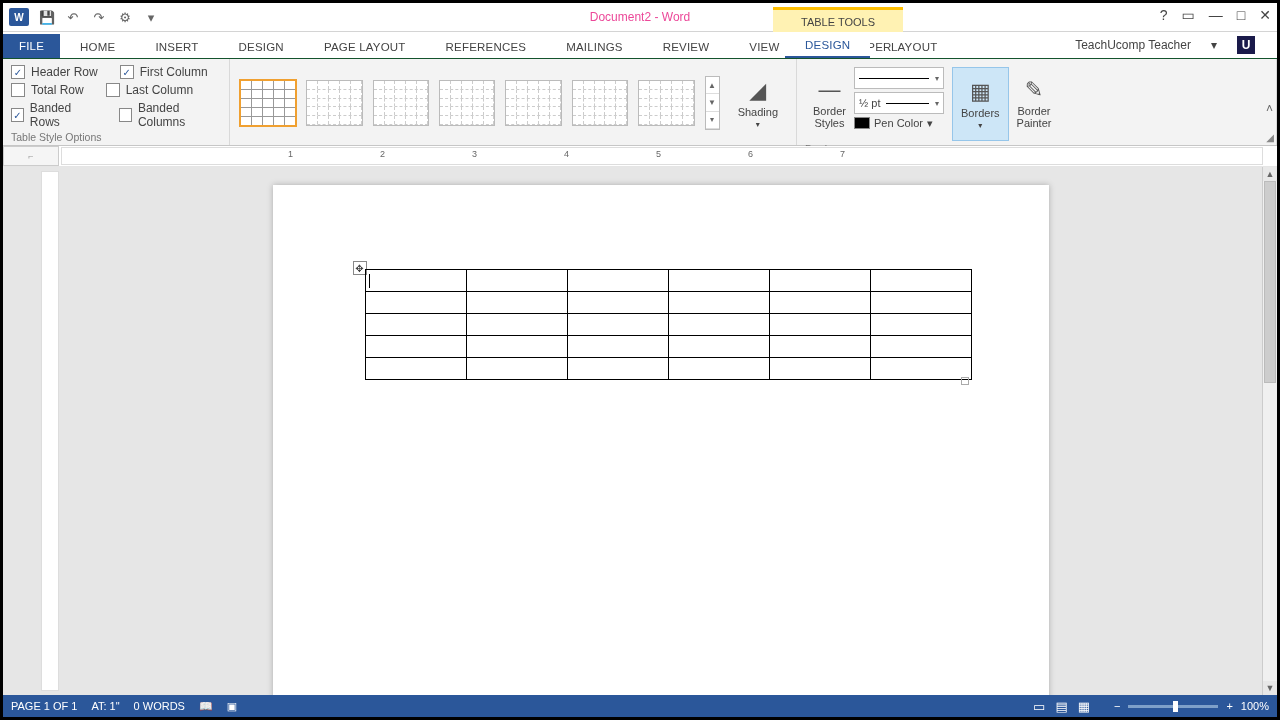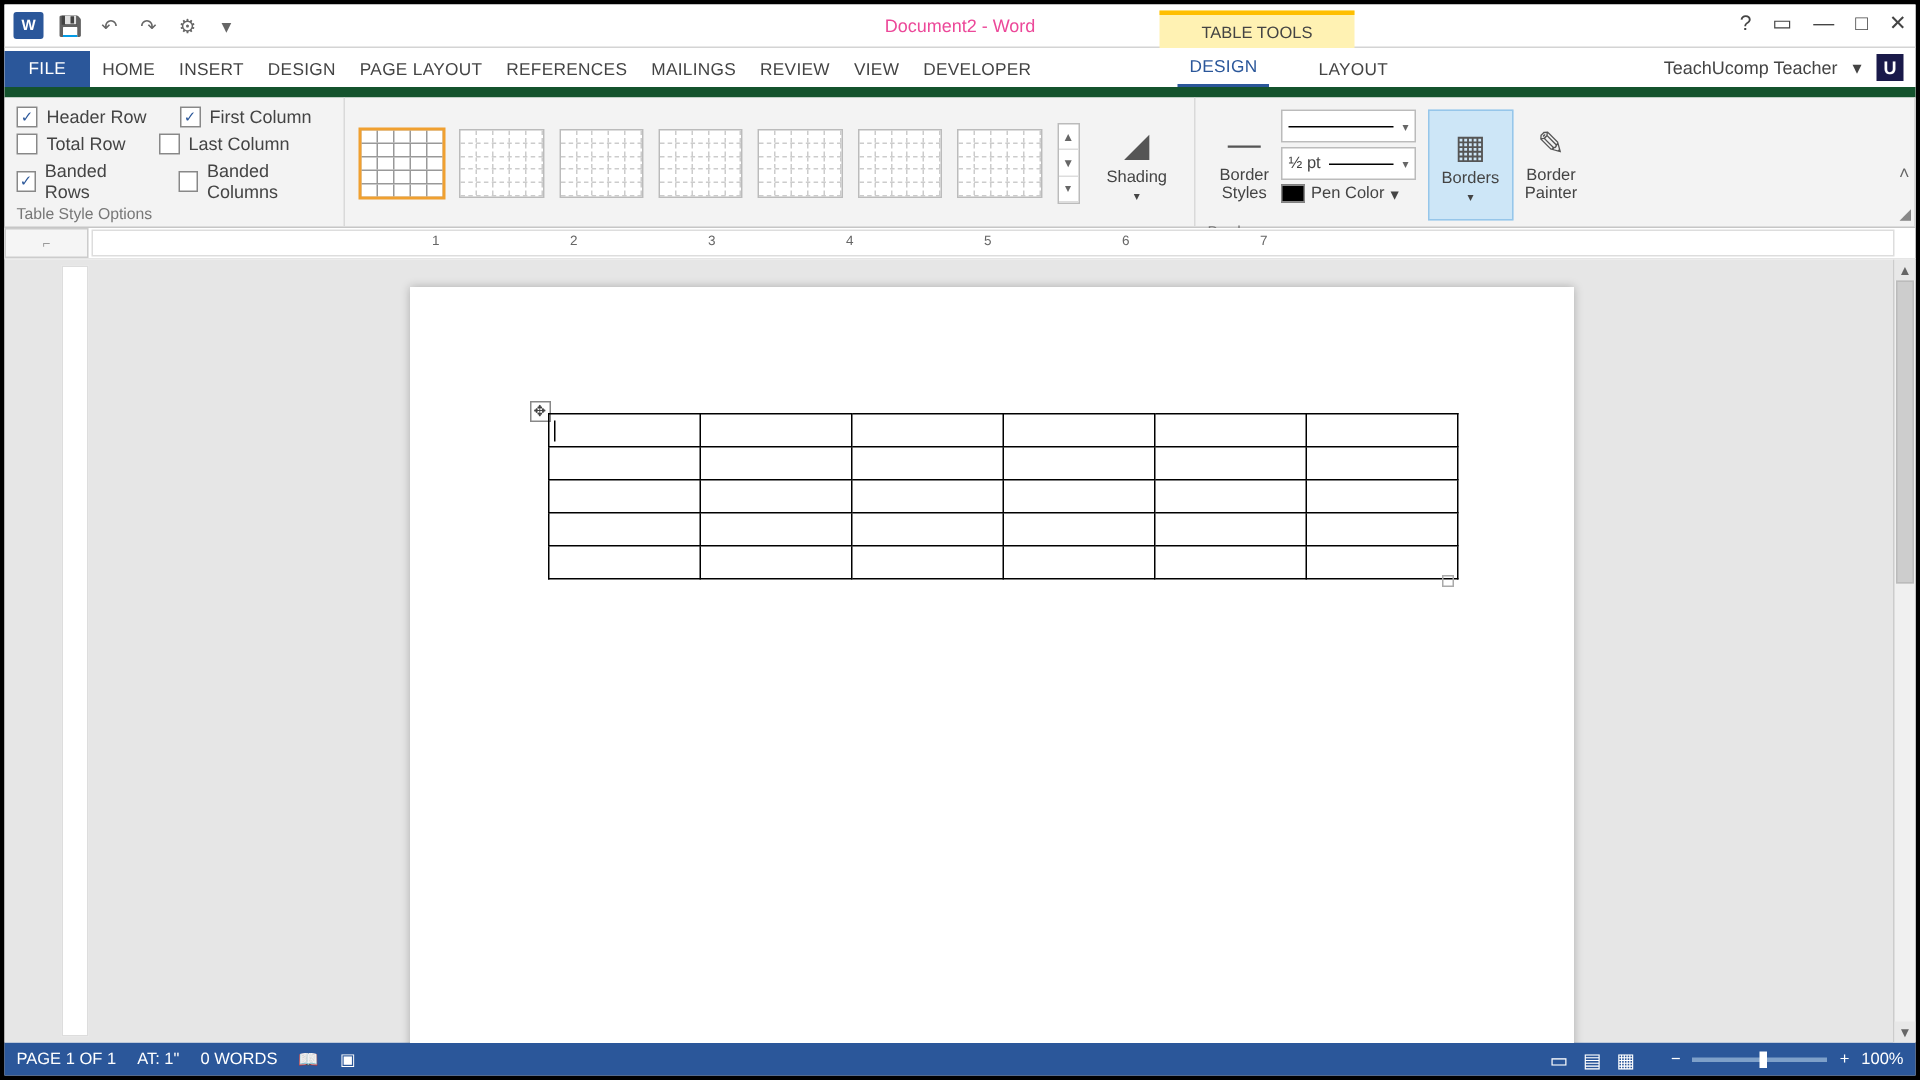--- a/index.html
+++ b/index.html
@@ -7,27 +7,27 @@
 
 .titlebar{height:28px;background:#fff;display:flex;align-items:center;position:relative;border-bottom:1px solid #d4d4d4}
 .qat{display:flex;align-items:center;gap:10px;padding-left:6px}
 .qat .ico{width:16px;height:16px;display:flex;align-items:center;justify-content:center;font-size:13px;color:#666}
 .word-ico{width:20px;height:18px;background:#2b579a;color:#fff;font-size:10px;font-weight:bold;display:flex;align-items:center;justify-content:center;border-radius:2px}
 .title-center{position:absolute;left:50%;transform:translateX(-50%);font-size:12px;color:#ec4899}
 .ctx-tab-bg{position:absolute;left:770px;top:4px;width:130px;height:24px;background:#fff2b3;border-top:3px solid #ffbf00;display:flex;align-items:center;justify-content:center;font-size:11px;color:#444}
 .winctrls{position:absolute;right:6px;top:4px;display:flex;gap:14px;align-items:center}
 .winctrls span{font-size:14px;color:#444;cursor:default}
 
-.tabrow{height:26px;display:flex;align-items:flex-end;position:relative;background:#fff;border-bottom:7px solid #14532d}
-.tab{padding:5px 8px;font-size:11.5px;color:#444;text-transform:uppercase;letter-spacing:.2px}
+.tabrow{height:26px;display:flex;align-items:flex-end;position:relative;background:#fff;border-bottom:1px solid #14532d}
+.tab{padding:5px 20px;font-size:11.5px;color:#444;text-transform:uppercase;letter-spacing:.2px}
 .tab.file{background:#2b579a;color:#fff;padding:6px 16px}
 .tab.active{color:#2b579a;border-bottom:2px solid #2b579a;background:#fff}
 .tab.design{position:absolute;left:782px}
 .tab.layout{position:absolute;left:868px}
-.user-area{position:absolute;right:8px;top:4px;display:flex;align-items:center;gap:10px;font-size:12px;color:#444}
+.user-area{position:absolute;right:22px;top:4px;display:flex;align-items:center;gap:20px;font-size:12px;color:#444}
 .user-badge{width:18px;height:18px;background:#1a1a4a;color:#fff;display:flex;align-items:center;justify-content:center;font-weight:bold;font-size:12px}
 
 .ribbon{height:86px;background:#f3f3f3;border-bottom:1px solid #c6c6c6;display:flex;position:relative}
 .group{border-right:1px solid #d9d9d9;padding:4px 8px 2px;display:flex;flex-direction:column;justify-content:space-between}
 .group-label{font-size:10.5px;color:#777;text-align:left;margin-top:2px}
 .opts{display:flex;flex-direction:column;gap:4px;padding-top:2px}
 .optrow{display:flex;gap:22px}
 .chk{display:flex;align-items:center;gap:6px;font-size:12px;color:#444}
 .chk .box{width:12px;height:12px;border:1px solid #888;background:#fff;display:flex;align-items:center;justify-content:center;font-size:10px;color:#2b579a}
 

